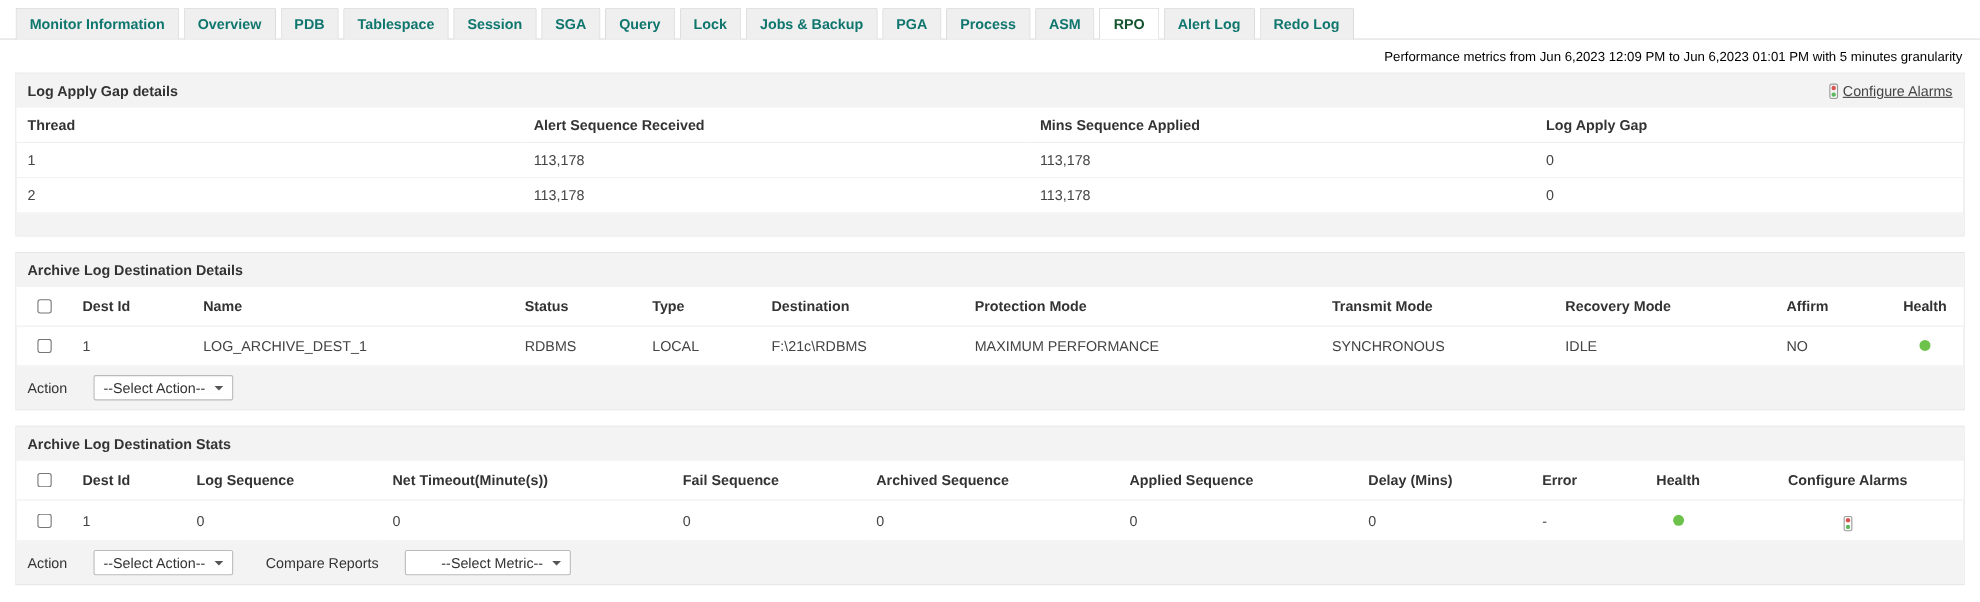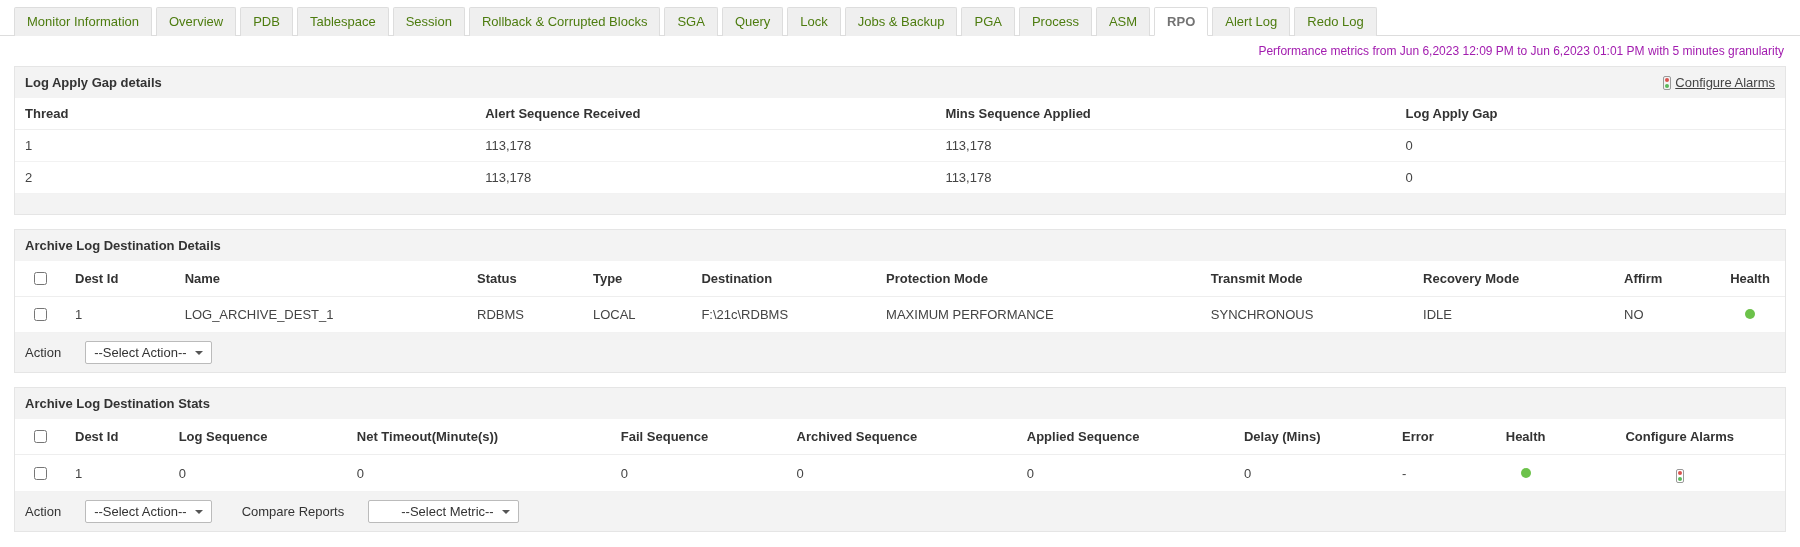--- a/index.html
+++ b/index.html
@@ -12,38 +12,39 @@
   }
   .tabs {
     display: flex;
     gap: 4px;
     padding: 6px 14px 0 14px;
     border-bottom: 1px solid #ddd;
     flex-wrap: wrap;
   }
   .tab {
     background: #efefef;
-    color: #4d7c0f;
+    color: #0f766e;
     padding: 6px 12px;
     border: 1px solid #ddd;
     border-bottom: none;
     cursor: pointer;
     position: relative;
     top: 1px;
     border-radius: 2px 2px 0 0;
+    font-weight: bold;
   }
   .tab.active {
     background: #fff;
-    color: #737373;
+    color: #14532d;
     font-weight: 600;
     border-bottom: 1px solid #fff;
   }
   .metrics-line {
     text-align: right;
-    color: #a21caf;
+    color: #000000;
     font-size: 12px;
     padding: 8px 16px 2px 16px;
   }
   .panel {
     margin: 6px 14px 14px 14px;
     border: 1px solid #e5e5e5;
   }
   .panel-header {
     background: #f3f3f3;
     padding: 8px 10px;
@@ -138,21 +139,20 @@
 </style>
 </head>
 <body>
 
 <div class="tabs" id="tab-bar">
     <div class="tab">Monitor Information</div>
     <div class="tab">Overview</div>
     <div class="tab">PDB</div>
     <div class="tab">Tablespace</div>
     <div class="tab">Session</div>
-    <div class="tab">Rollback &amp; Corrupted Blocks</div>
     <div class="tab">SGA</div>
     <div class="tab">Query</div>
     <div class="tab">Lock</div>
     <div class="tab">Jobs &amp; Backup</div>
     <div class="tab">PGA</div>
     <div class="tab">Process</div>
     <div class="tab">ASM</div>
     <div class="tab active">RPO</div>
     <div class="tab">Alert Log</div>
     <div class="tab">Redo Log</div>

